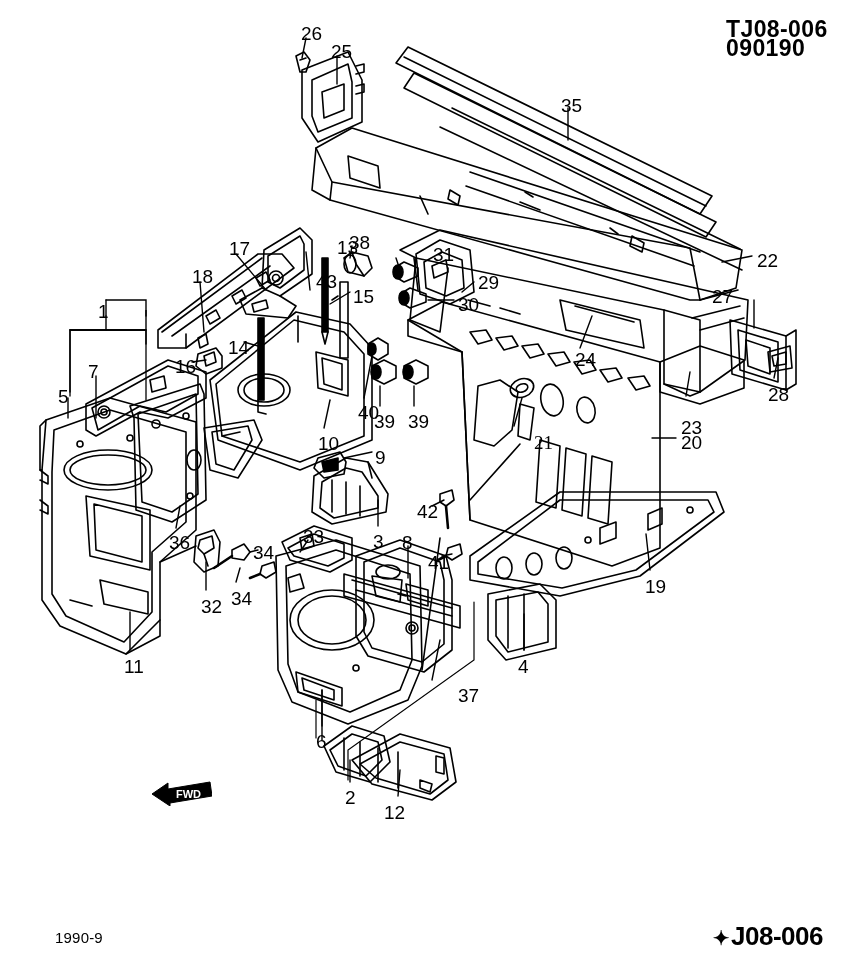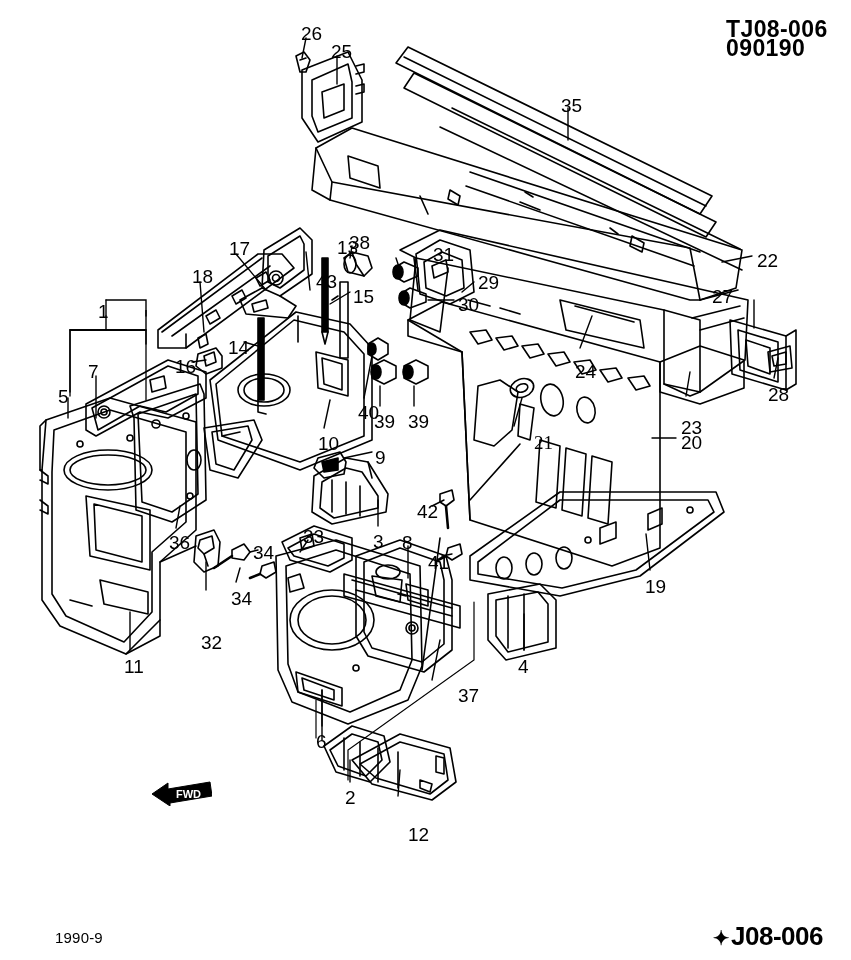--- a/index.html
+++ b/index.html
@@ -525,41 +525,41 @@
       <div class="callout" style="left: 345px; top: 788px;">2</div>
       <div class="callout" style="left: 373px; top: 532px;">3</div>
       <div class="callout" style="left: 518px; top: 657px;">4</div>
       <div class="callout" style="left: 58px; top: 387px;">5</div>
       <div class="callout" style="left: 316px; top: 732px;">6</div>
       <div class="callout" style="left: 88px; top: 362px;">7</div>
       <div class="callout" style="left: 402px; top: 533px;">8</div>
       <div class="callout" style="left: 375px; top: 448px;">9</div>
       <div class="callout" style="left: 318px; top: 434px;">10</div>
       <div class="callout" style="left: 124px; top: 657px;">11</div>
-      <div class="callout" style="left: 408px; top: 803px; margin-top: 22px;">12</div>
+      <div class="callout" style="left: 384px; top: 803px;">12</div>
       <div class="callout" style="left: 299px; top: 238px; margin-left: 38px;">13</div>
       <div class="callout" style="left: 228px; top: 338px;">14</div>
       <div class="callout" style="left: 353px; top: 287px;">15</div>
       <div class="callout" style="left: 175px; top: 357px;">16</div>
       <div class="callout" style="left: 229px; top: 239px;">17</div>
       <div class="callout" style="left: 192px; top: 267px;">18</div>
       <div class="callout" style="left: 645px; top: 577px;">19</div>
       <div class="callout" style="left: 681px; top: 433px;">20</div>
       <div class="callout" style="left: 534px; top: 433px; font-family: Liberation Serif, serif;">21</div>
       <div class="callout" style="left: 757px; top: 251px;">22</div>
       <div class="callout" style="left: 681px; top: 403px; margin-top: 15px;">23</div>
-      <div class="callout" style="left: 575px; top: 362px;">24</div>
+      <div class="callout" style="left: 575px; top: 350px;">24</div>
       <div class="callout" style="left: 331px; top: 42px;">25</div>
       <div class="callout" style="left: 301px; top: 24px;">26</div>
       <div class="callout" style="left: 712px; top: 287px;">27</div>
       <div class="callout" style="left: 768px; top: 385px;">28</div>
       <div class="callout" style="left: 478px; top: 273px;">29</div>
       <div class="callout" style="left: 458px; top: 295px;">30</div>
       <div class="callout" style="left: 390px; top: 245px; margin-left: 43px;">31</div>
-      <div class="callout" style="left: 201px; top: 597px; margin-top: 36px;">32</div>
+      <div class="callout" style="left: 201px; top: 597px;">32</div>
       <div class="callout" style="left: 303px; top: 527px;">33</div>
       <div class="callout" style="left: 253px; top: 543px;">34</div>
       <div class="callout" style="left: 231px; top: 589px;">34</div>
       <div class="callout" style="left: 561px; top: 96px;">35</div>
       <div class="callout" style="left: 169px; top: 533px;">36</div>
       <div class="callout" style="left: 430px; top: 686px; margin-left: 28px;">37</div>
       <div class="callout" style="left: 349px; top: 233px;">38</div>
       <div class="callout" style="left: 374px; top: 412px;">39</div>
       <div class="callout" style="left: 408px; top: 412px;">39</div>
       <div class="callout" style="left: 358px; top: 403px;">40</div>

